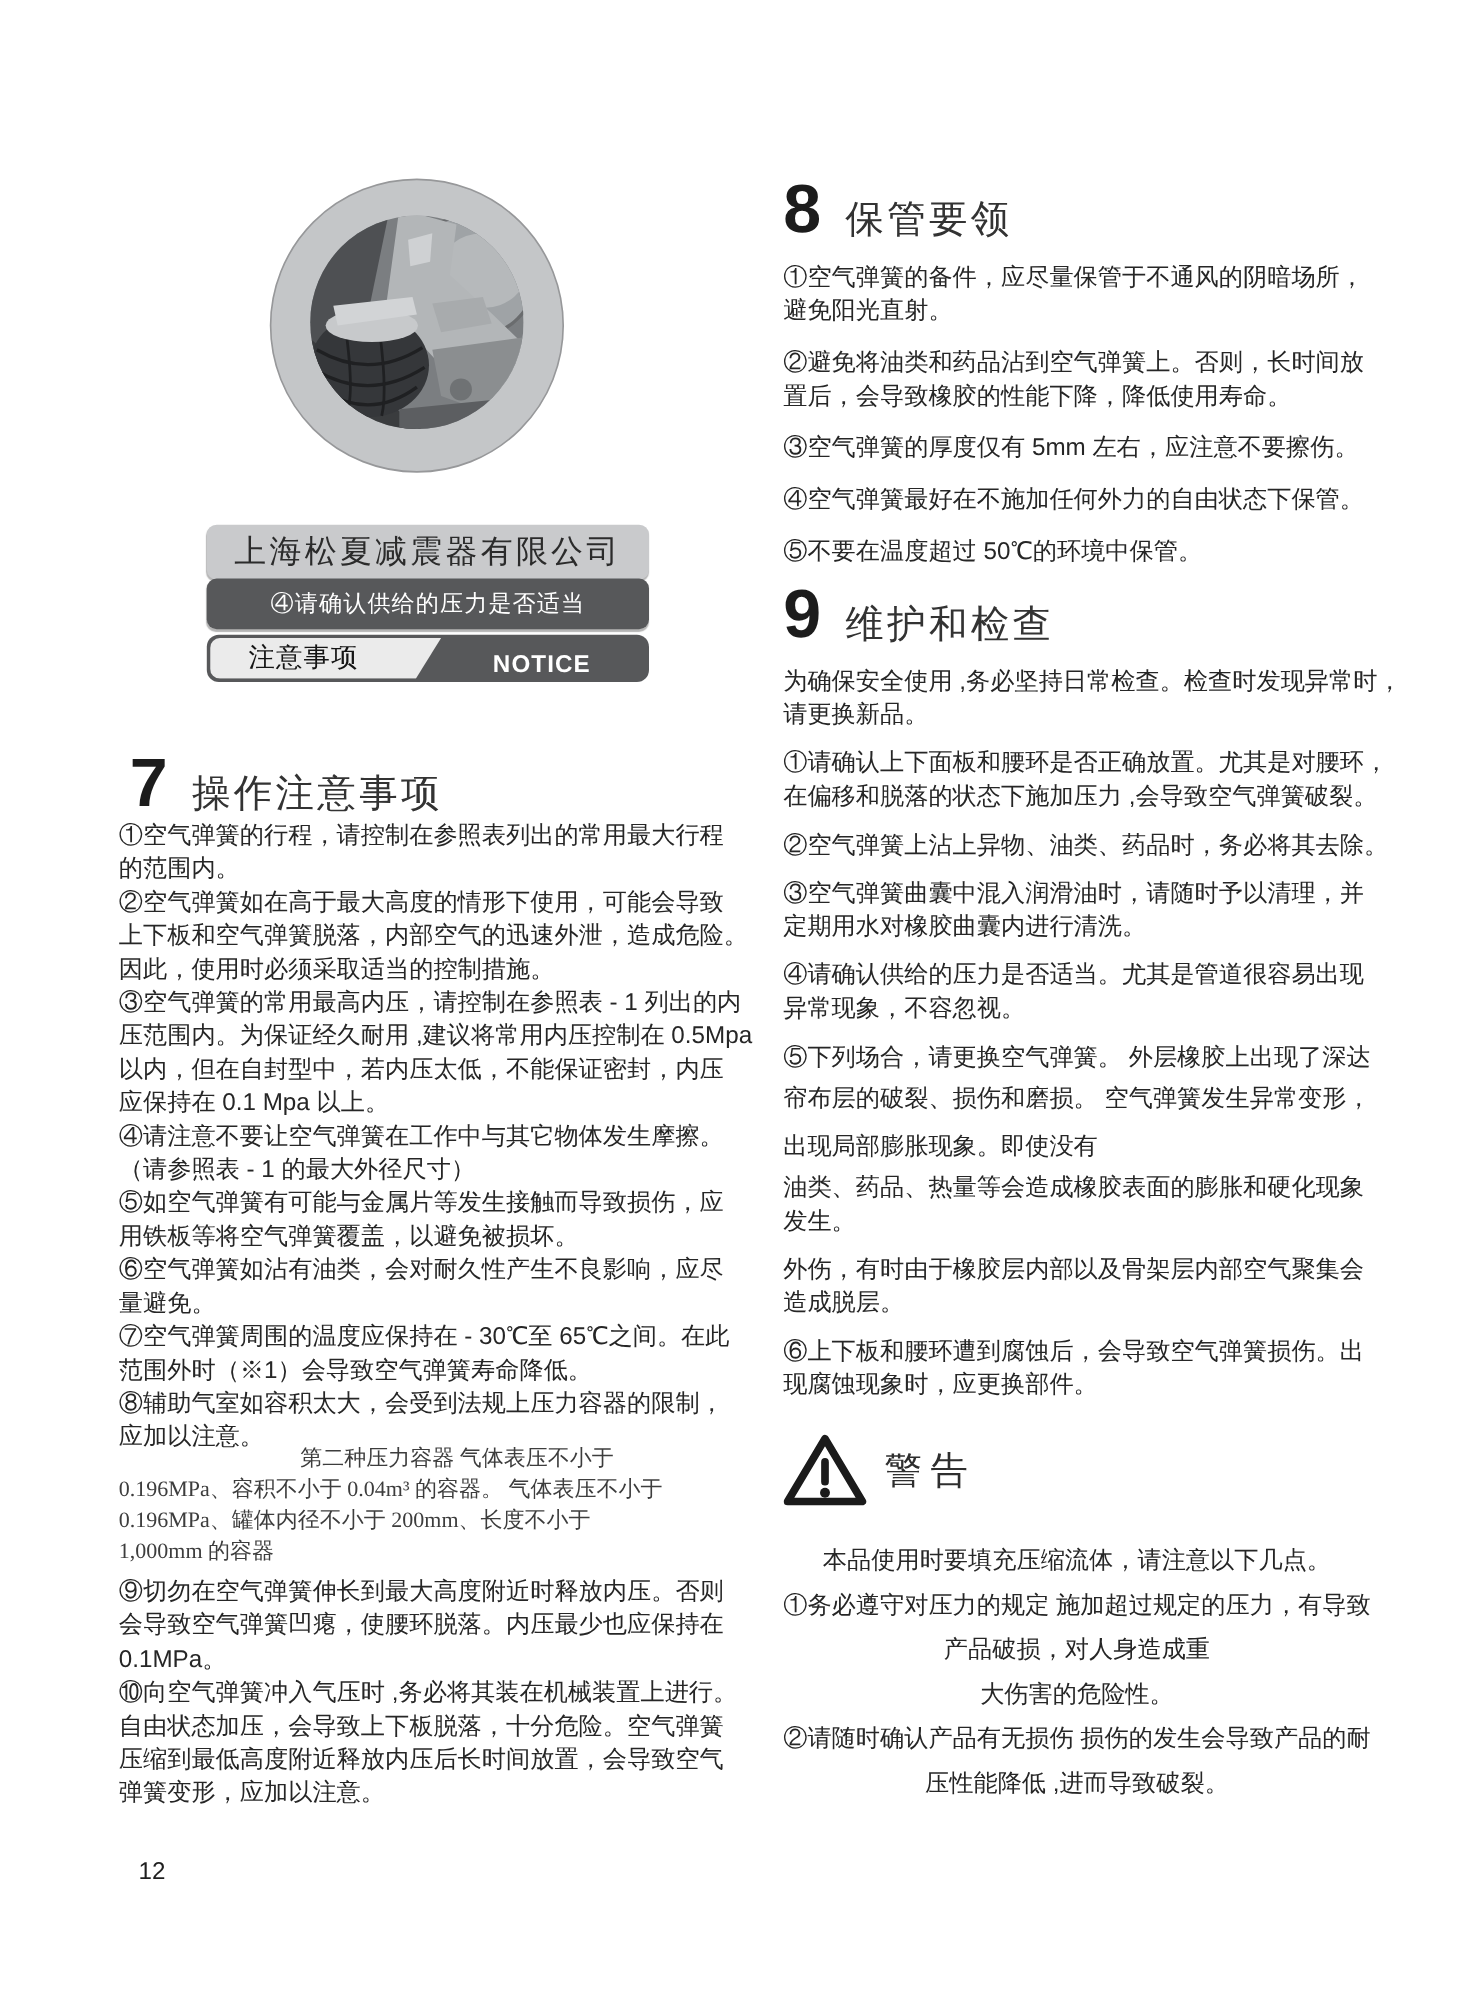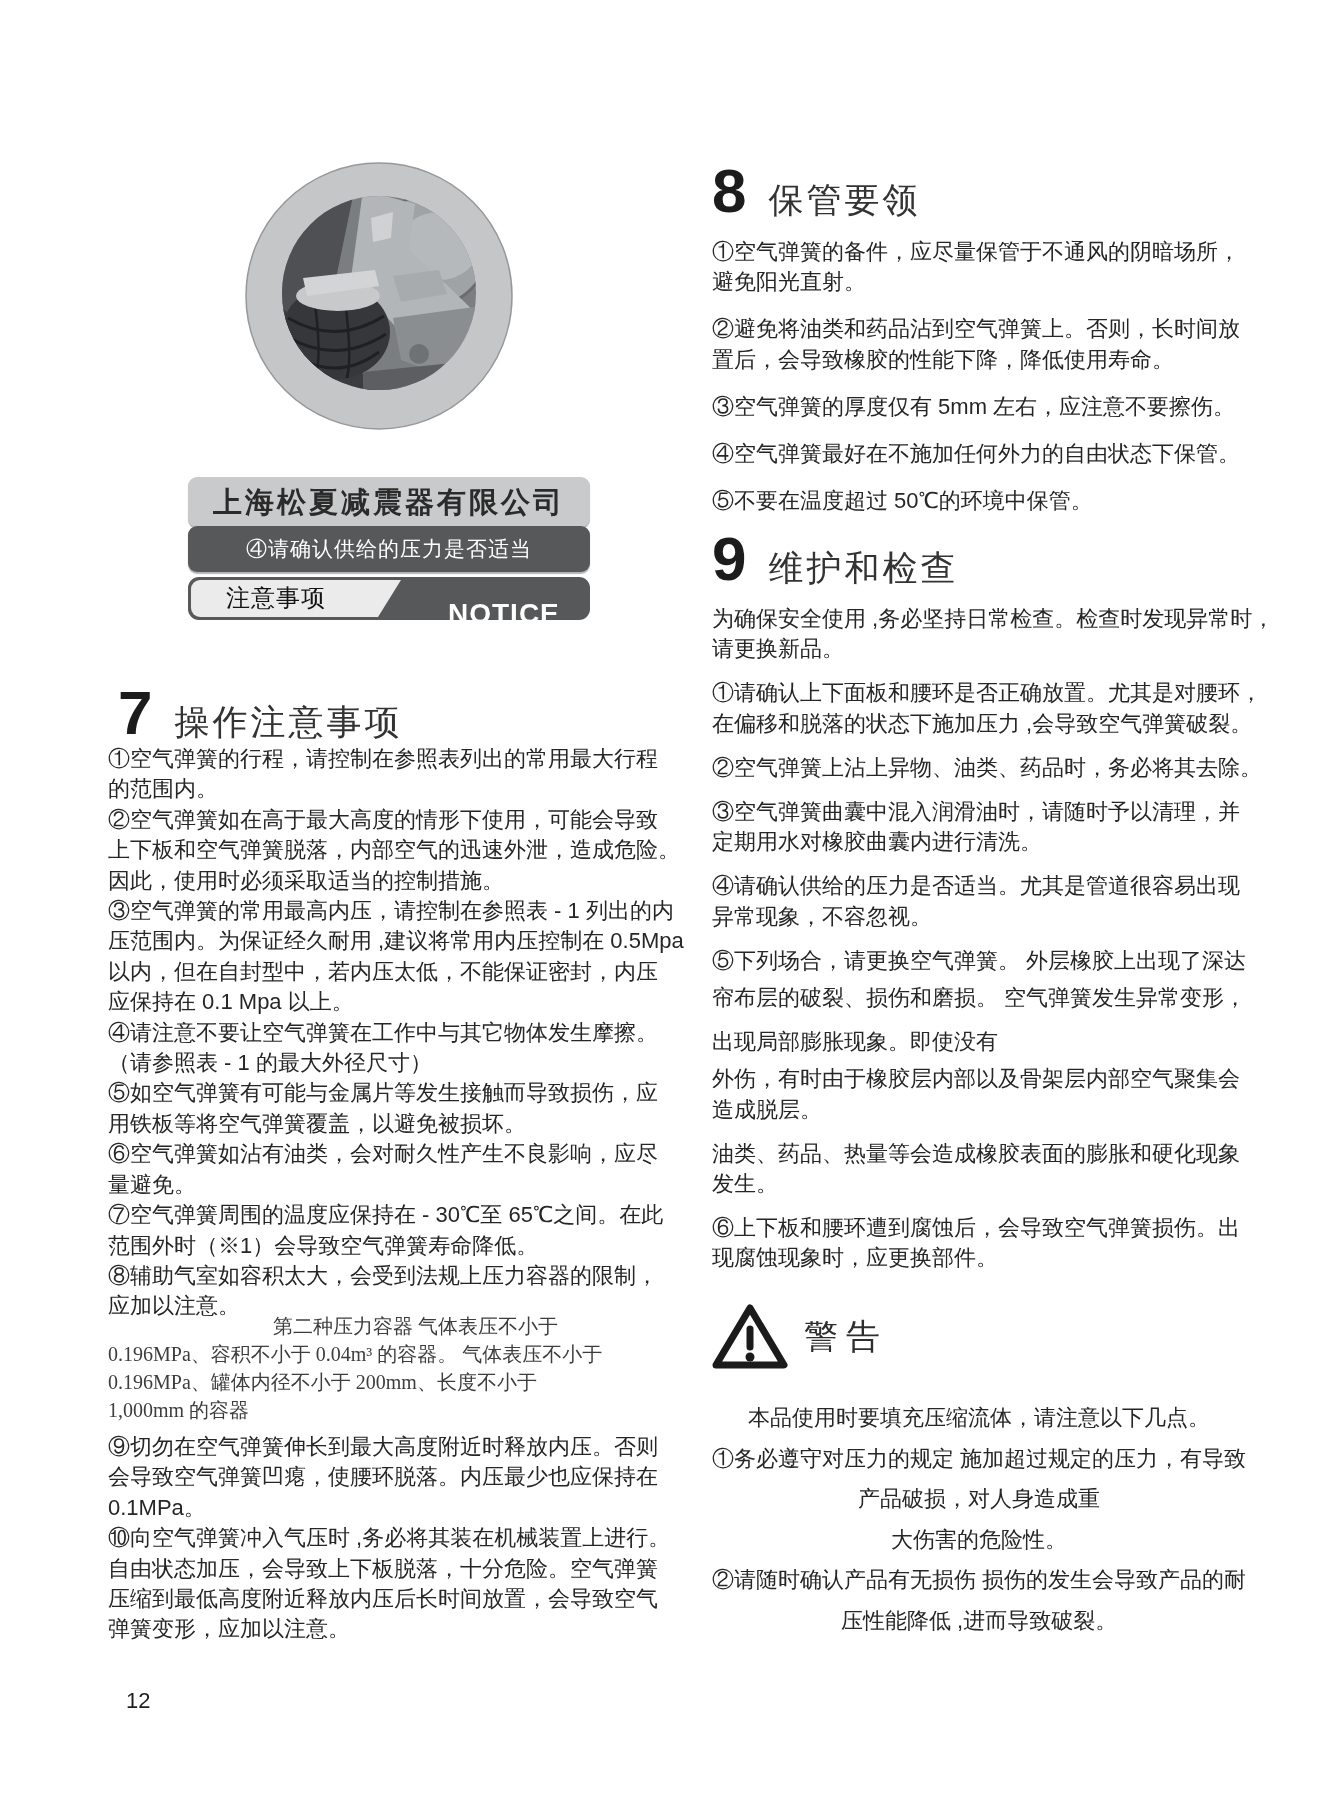--- a/index.html
+++ b/index.html
@@ -5,32 +5,32 @@
   html,body{margin:0;padding:0;background:#ffffff;}
   .page{position:relative;width:1342px;height:1820px;background:#ffffff;overflow:hidden;
         font-family:"Liberation Sans",sans-serif;color:#242424;}
 
   
   .hero{position:absolute;left:243px;top:158px;width:272px;height:276px;}
   .banner{position:absolute;left:188px;width:402px;box-sizing:border-box;text-align:center;}
   .banner.company{top:477px;height:50px;background:#c9cacc;border-radius:9px;
                   box-shadow:0 2px 1px rgba(90,90,90,.45);}
   .banner.company span{display:block;line-height:50px;font-family:"Liberation Serif",serif;
-                  font-size:29px;letter-spacing:3px;color:#2b2b2b;font-weight:bold;}
+                  font-size:29px;letter-spacing:3px;color:#2b2b2b;}
   .banner.guide{top:526px;height:46px;background:#57585a;border-radius:9px;
                   box-shadow:0 2px 1px rgba(70,70,70,.4);}
   .banner.guide span{display:block;line-height:46px;font-size:21px;color:#ffffff;letter-spacing:1px;}
   .banner.notice{top:577px;height:43px;background:#57585a;border-radius:11px;}
   .notice-light{position:absolute;left:3px;top:3px;bottom:3px;width:396px;background:#ebebeb;
                 border-radius:9px 0 0 9px;
                 clip-path:polygon(0 0,210px 0,187px 100%,0 100%);}
   .notice-cn{position:absolute;left:38px;top:0;height:43px;line-height:41px;
              font-size:24px;color:#141414;letter-spacing:1px;text-align:center;}
-  .notice-en{position:absolute;left:260px;width:80px;top:16px;height:43px;line-height:42px;
-             text-align:center;font-size:28px;font-weight:bold;color:#ffffff;letter-spacing:1px;}
+  .notice-en{position:absolute;left:260px;width:80px;top:6px;height:43px;line-height:42px;
+             text-align:center;font-size:22px;font-weight:bold;color:#ffffff;letter-spacing:1px;}
 
   
   .sec-head{position:absolute;display:flex;align-items:baseline;}
   .sec-num{font-size:62px;font-weight:bold;color:#1c1c1c;line-height:1;}
   .sec-title{font-size:35px;color:#333333;letter-spacing:3px;margin-left:22px;}
 
   
   .body-block{position:absolute;}
   .para{white-space:pre;font-size:22px;line-height:30.4px;color:#262626;margin:0;}
   .rpara{white-space:pre;font-size:22px;line-height:30.2px;color:#262626;margin:0 0 14px 0;}
@@ -158,24 +158,24 @@
     <p class="rpara">①请确认上下面板和腰环是否正确放置。尤其是对腰环，
 在偏移和脱落的状态下施加压力 ,会导致空气弹簧破裂。</p>
     <p class="rpara">②空气弹簧上沾上异物、油类、药品时，务必将其去除。</p>
     <p class="rpara">③空气弹簧曲囊中混入润滑油时，请随时予以清理，并
 定期用水对橡胶曲囊内进行清洗。</p>
     <p class="rpara">④请确认供给的压力是否适当。尤其是管道很容易出现
 异常现象，不容忽视。</p>
     <p class="rpara gap7">⑤下列场合，请更换空气弹簧。 外层橡胶上出现了深达</p>
     <p class="rpara">帘布层的破裂、损伤和磨损。 空气弹簧发生异常变形，</p>
     <p class="rpara gap7">出现局部膨胀现象。即使没有</p>
+    <p class="rpara">油类、药品、热量等会造成橡胶表面的膨胀和硬化现象
+发生。</p>
     <p class="rpara">外伤，有时由于橡胶层内部以及骨架层内部空气聚集会
 造成脱层。</p>
-    <p class="rpara">油类、药品、热量等会造成橡胶表面的膨胀和硬化现象
-发生。</p>
     <p class="rpara">⑥上下板和腰环遭到腐蚀后，会导致空气弹簧损伤。出
 现腐蚀现象时，应更换部件。</p>
   </div>
 
   <div class="warn-head" style="left:712px;top:1302px;">
     <svg width="76" height="70" viewBox="0 0 76 70" aria-hidden="true">
       <path d="M38 6 L72 63 L4 63 Z" fill="none" stroke="#1b1b1b" stroke-width="7" stroke-linejoin="round"></path>
       <line x1="38" y1="27" x2="38" y2="45" stroke="#1b1b1b" stroke-width="7" stroke-linecap="round"></line>
       <circle cx="38" cy="55" r="4.5" fill="#1b1b1b"></circle>
     </svg>

